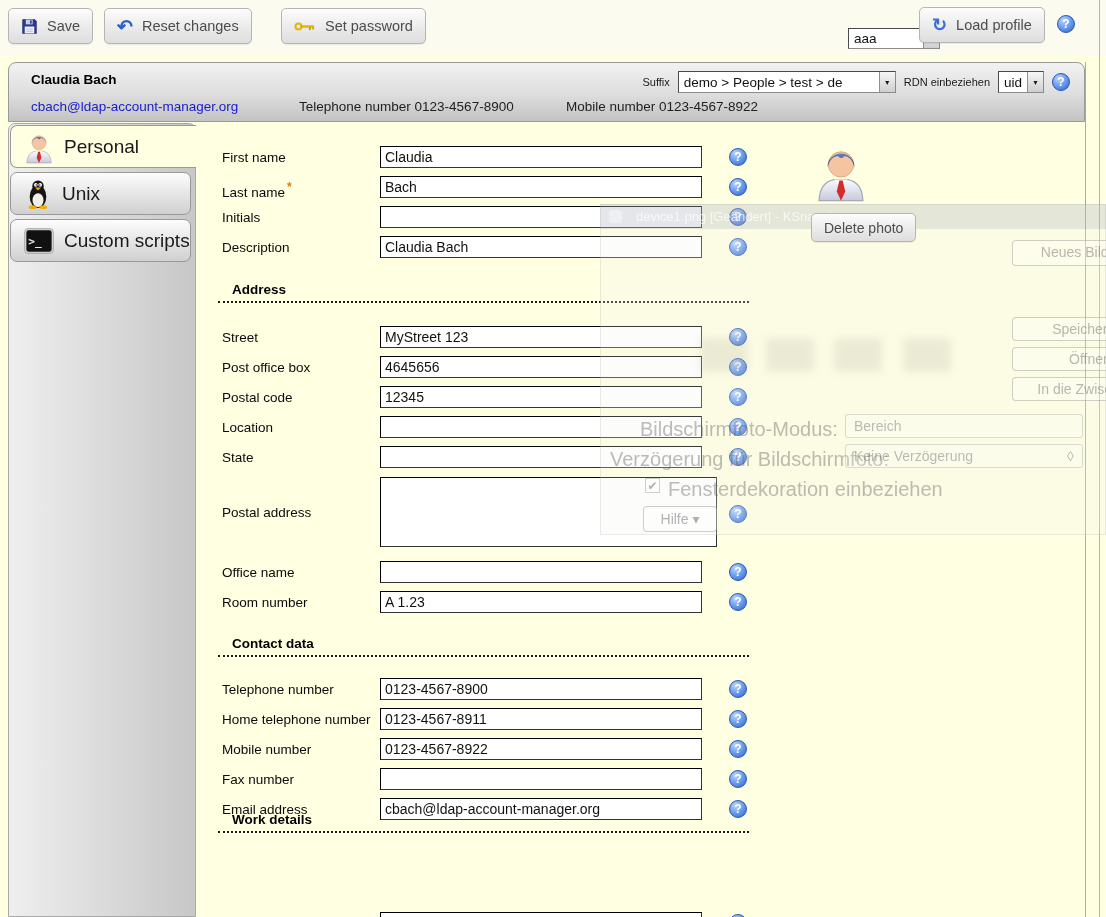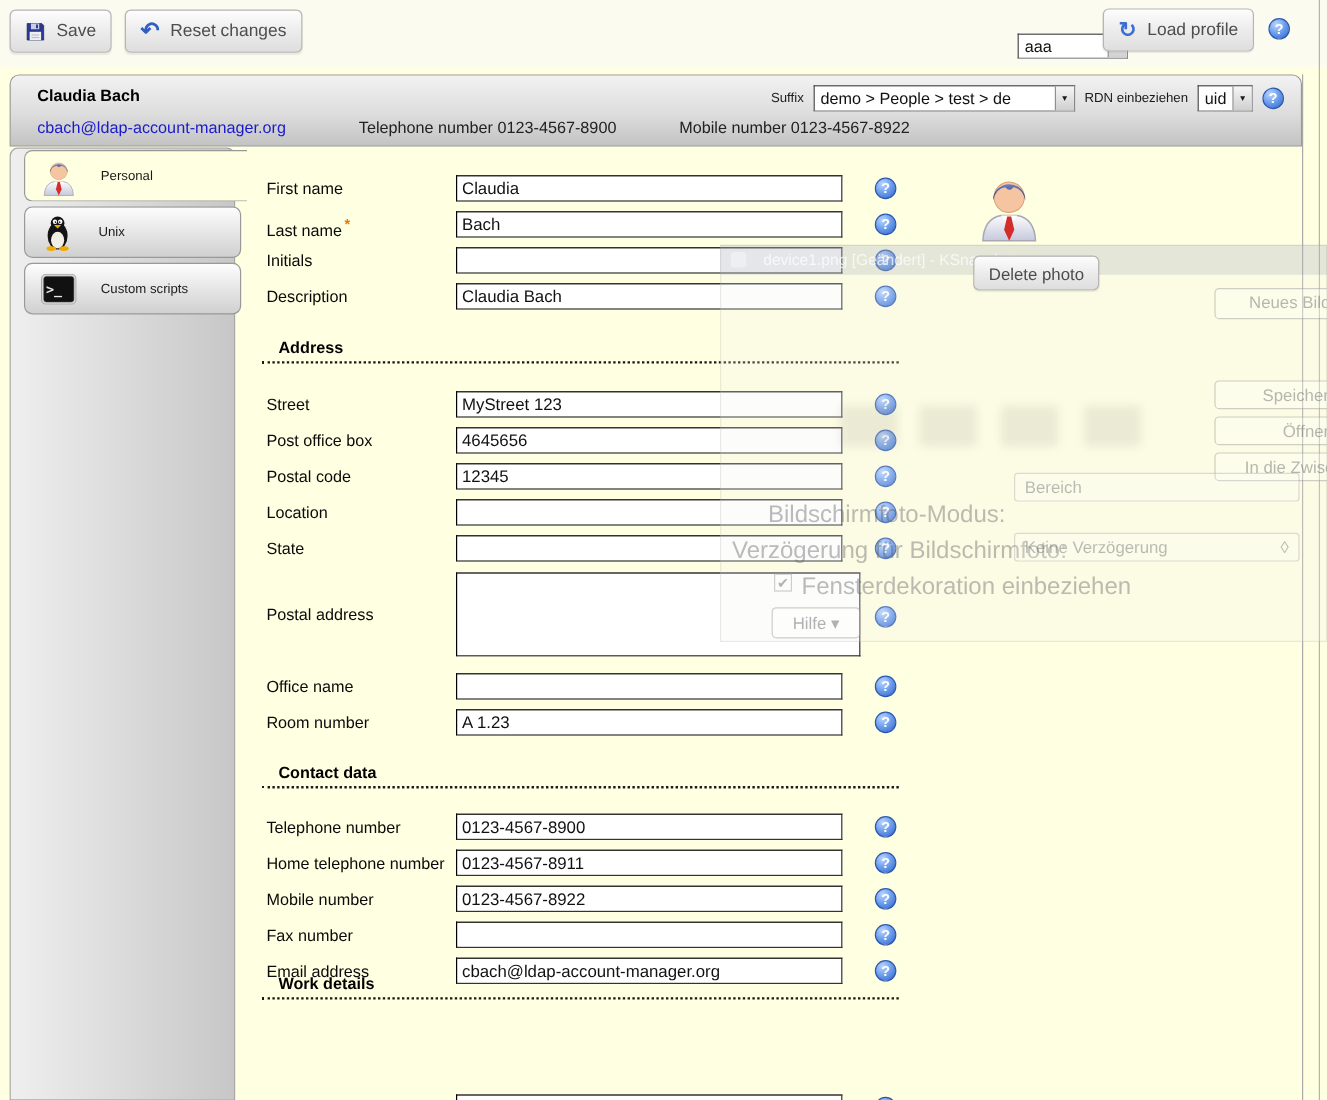--- a/index.html
+++ b/index.html
@@ -38,22 +38,22 @@
   .hdr-right { position:absolute; right:14px; top:8px; display:flex; align-items:center; gap:8px; }
   .hdr-label { font-size:11px; color:#1A1A1A; }
   .hdr-row2 { position:absolute; left:22px; top:36px; display:flex; align-items:center; font-size:13.5px; color:#222; }
   .hdr-row2 .email { color:#1A1ACD; text-decoration:none; display:inline-block; width:268px; cursor:pointer; }
   .hdr-row2 .tel { display:inline-block; width:267px; }
 
   
   .sidebar { position:absolute; left:8px; top:123px; width:188px; height:794px;
              background:linear-gradient(90deg,#EFEFEF 0%,#D9D9D9 55%,#C7C7C7 100%);
              border:1px solid #A8A8A8; border-radius:7px 7px 0 0; }
-  .tab { position:absolute; left:11px; width:181px; height:43px; display:flex; align-items:center;
-         gap:20px; padding-left:13px; font-size:11px; color:#1A1A1A; cursor:pointer;
+  .tab { position:absolute; left:1px; width:181px; height:43px; display:flex; align-items:center;
+         gap:10px; padding-left:13px; font-size:19px; color:#1A1A1A; cursor:pointer;
          border:1px solid #999; border-radius:7px;
          background:linear-gradient(180deg,#FDFDFD 0%,#E4E4E4 55%,#D0D0D0 100%); }
   .tab.active { width:186px; border-right:none; border-radius:7px 0 0 7px; background:#FFFFE2; }
 
   
   .vline { position:absolute; width:1px; background:#A9A9A9; }
 
   
   .frow { position:absolute; left:222px; width:545px; height:26px; }
   .flabel { position:absolute; left:0; top:4px; font-size:13.5px; color:#0A0A0A; white-space:nowrap; }
@@ -161,20 +161,26 @@
   <button class="btn" style="left:8px; top:8px;">
     <svg width="17" height="17">
         <use href="#sym-floppy"></use>
       </svg>
     <span>Save</span>
   </button>
   <button class="btn" style="left:104px; top:8px;">
     <span class="icon-txt" style="color:#2E5FC4; font-size:19px;">↶</span>
     <span>Reset changes</span>
   </button>
+  <button class="btn" style="left:281px; top:8px;">
+    <svg width="22" height="11">
+        <use href="#sym-key"></use>
+      </svg>
+    <span>Set password</span>
+  </button>
 
   <div class="sel" style="position:absolute; left:820px; top:28px; width:92px;margin-left:28px;">
     <span class="sel-text">aaa</span>
     <span class="sel-arrow">▼</span>
   </div>
   <button class="btn" style="left:919px; top:7px;">
     <span class="icon-txt" style="color:#3B6FD4; font-size:18px;">↻</span>
     <span>Load profile</span>
   </button>
   <span class="help" style="position:absolute; left:1057px; top:15px;">?</span>
@@ -336,21 +342,21 @@
     <div class="g-title">device1.png [Geändert] - KSnapshot</div>
     <div class="g-btn" style="top:240px; height:26px;">Neues Bildschirmfoto</div>
     <div class="g-btn" style="top:317px;">Speichern unter...</div>
     <div class="g-btn" style="top:347px;">Öffnen mit...</div>
     <div class="g-btn" style="top:377px;">In die Zwischenablage kopieren</div>
     <div class="g-thumb" style="left:700px;"></div>
     <div class="g-thumb" style="left:766px;"></div>
     <div class="g-thumb" style="left:834px;"></div>
     <div class="g-thumb" style="left:903px;"></div>
     <div class="g-label" style="left:640px; width:192px; top:418px;">Bildschirmfoto-Modus:</div>
-    <div class="g-field" style="top:394px;text-align:center;">
+    <div class="g-field" style="top:414px;text-align:center;">
       <span>Bereich</span>
     </div>
     <div class="g-label" style="left:610px; width:222px; top:448px;">Verzögerung für Bildschirmfoto:</div>
     <div class="g-field" style="top:444px;">
       <span>Keine Verzögerung</span>
       <span>◊</span>
     </div>
     <div class="g-check">✔</div>
     <div class="g-label" style="left:668px; top:478px; text-align:left;">Fensterdekoration einbeziehen</div>
     <div class="g-help">

